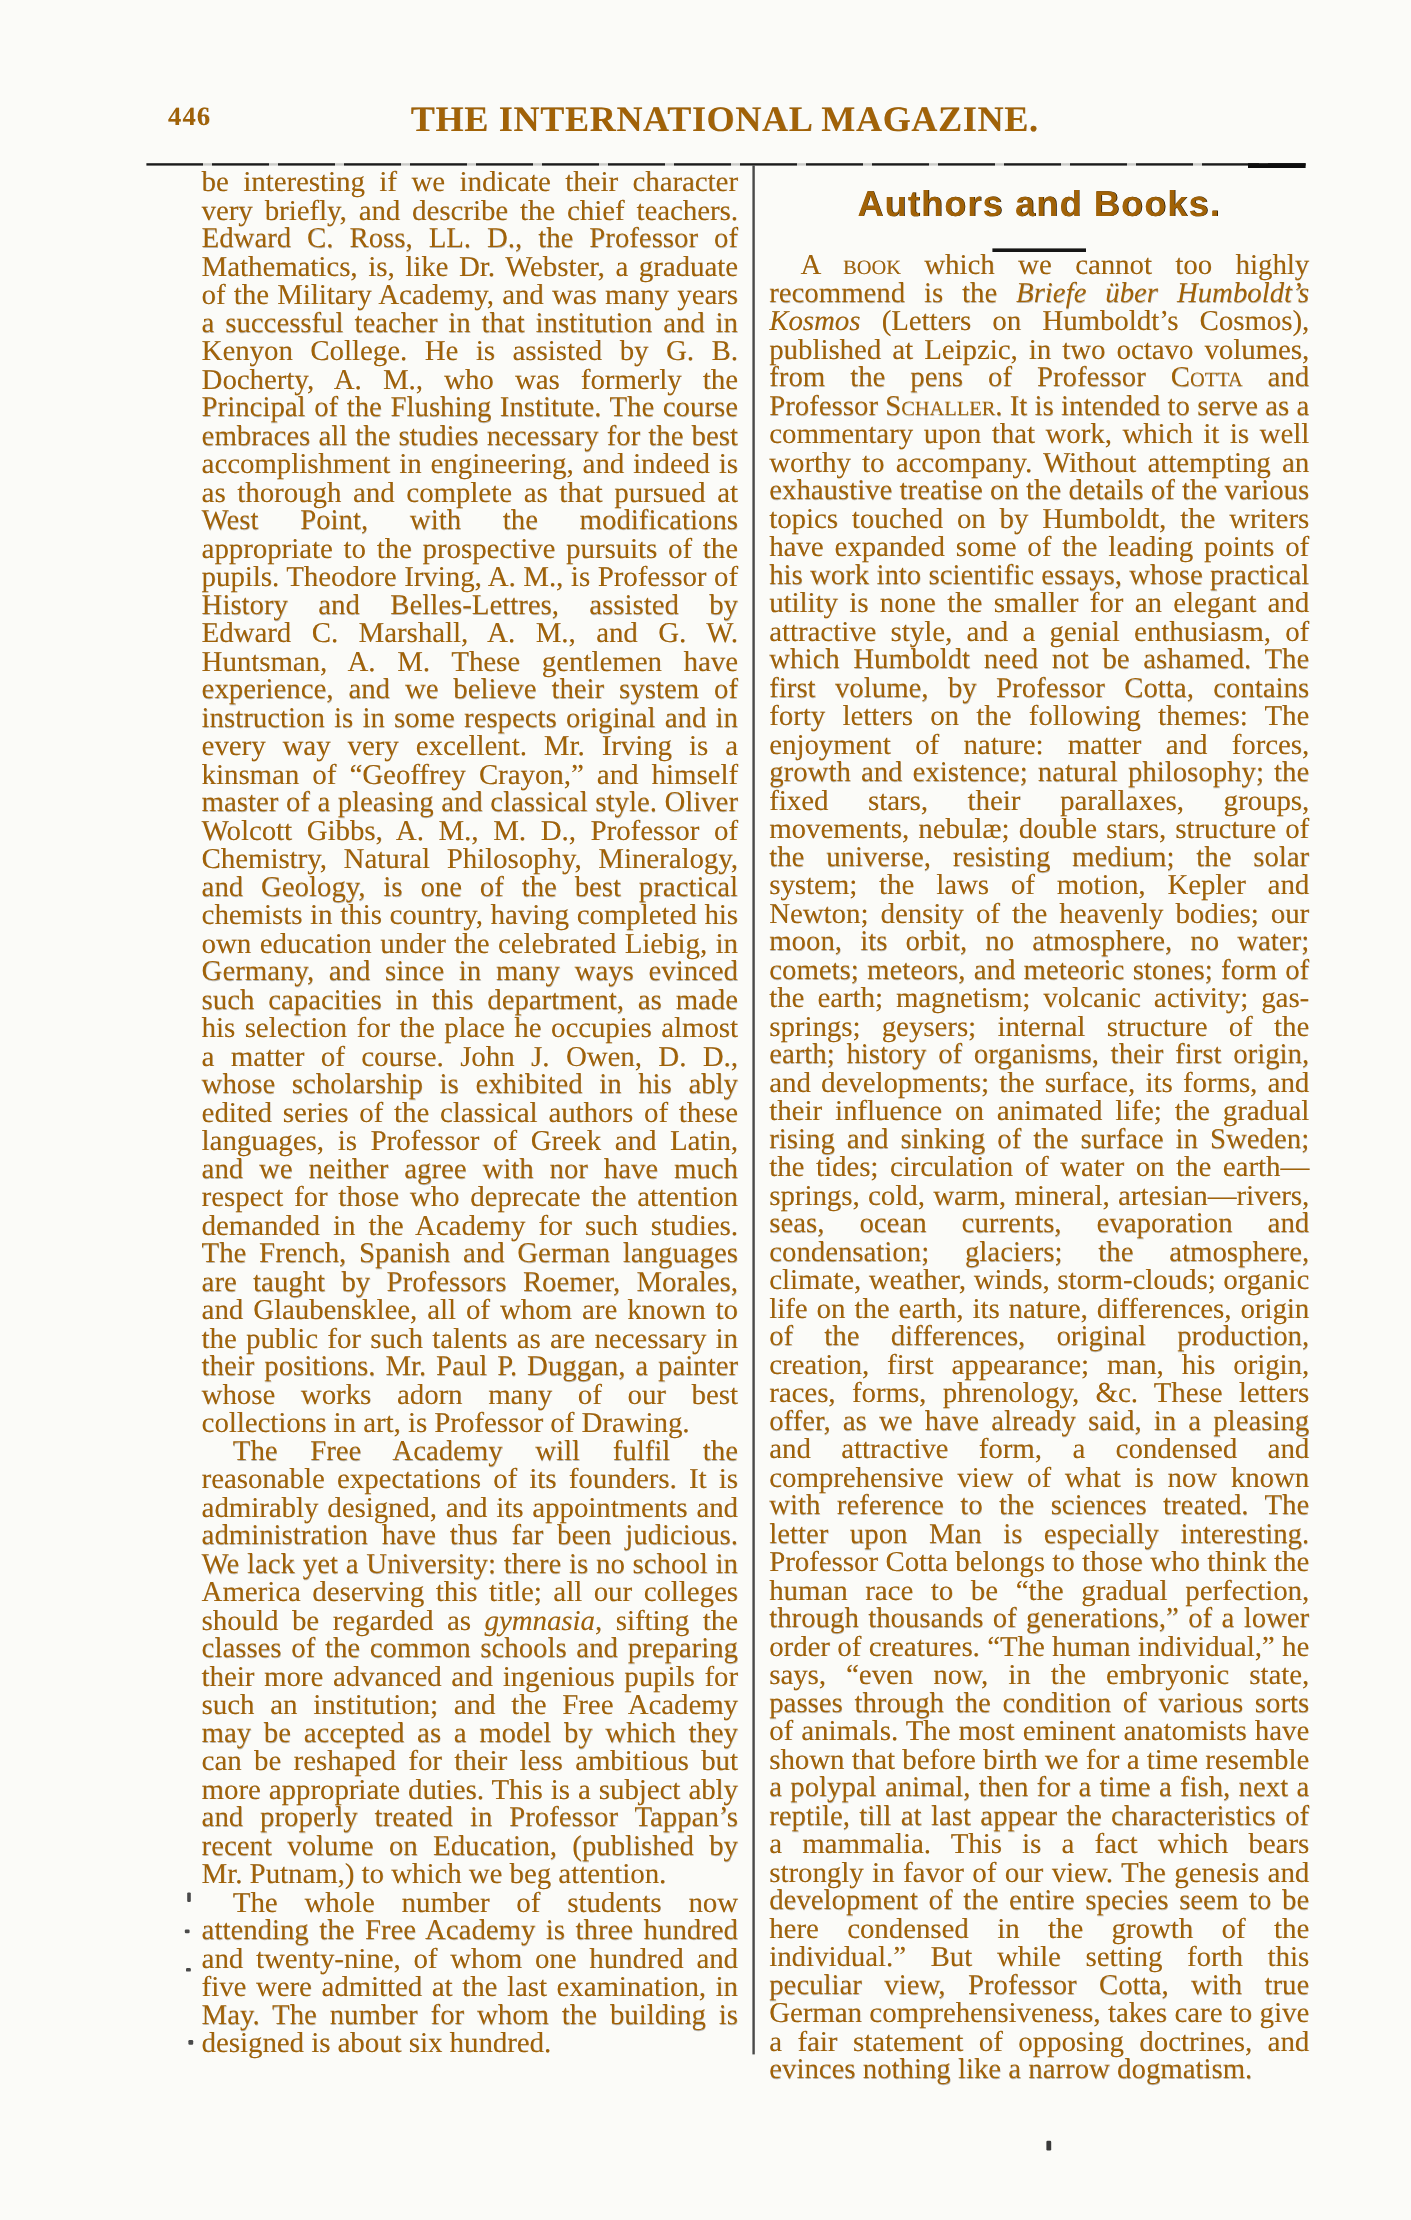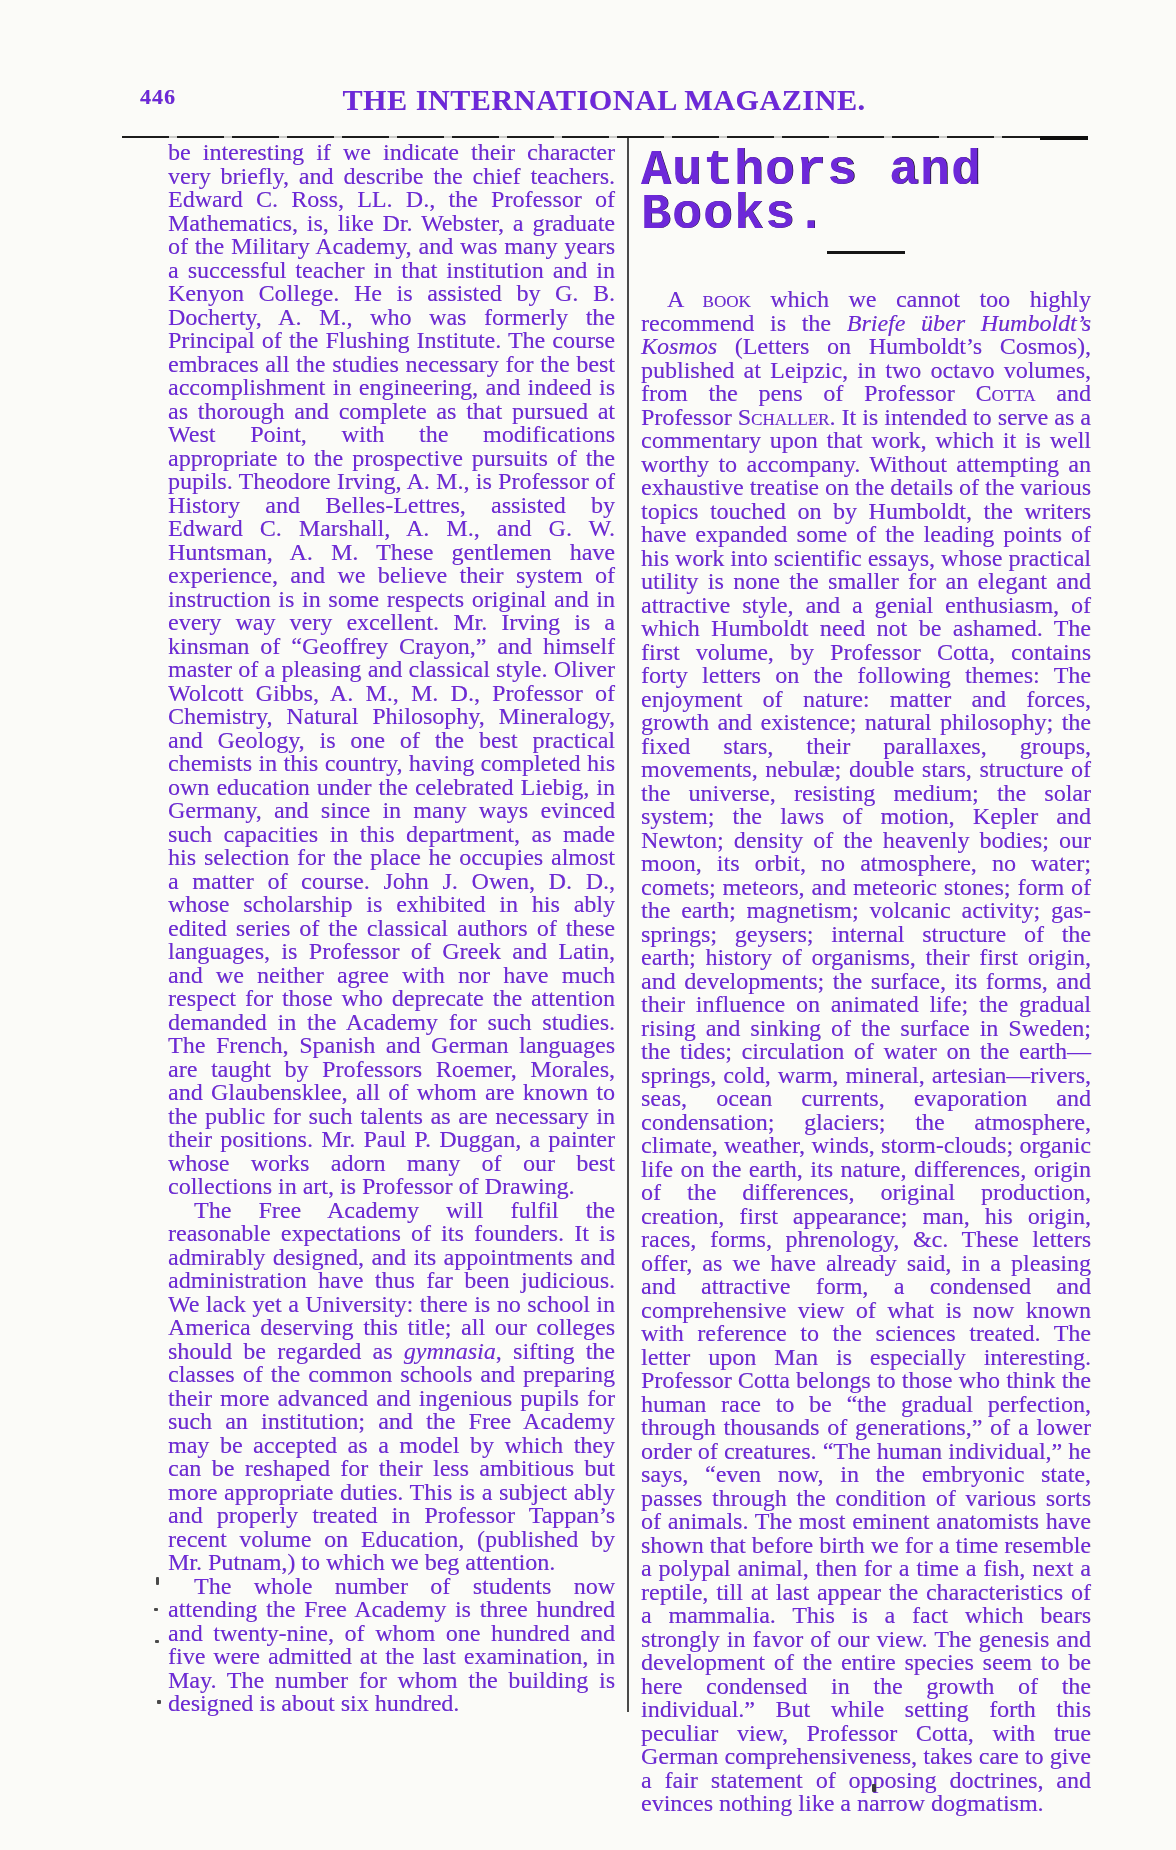--- a/index.html
+++ b/index.html
@@ -1,39 +1,39 @@
 <!DOCTYPE html>
 <html><head>
 <meta charset="utf-8">
 <style>
   html,body{margin:0;padding:0;background:#e9e9e6;}
   .page{
     position:relative;width:1176px;height:1850px;background:#fbfbf8;
-    font-family:"Liberation Serif",serif;color:#6d28d9;overflow:hidden;
+    font-family:"Liberation Serif",serif;color:#a16207;overflow:hidden;
     text-shadow:0.3px 0.3px 0 rgba(20,20,20,0.30);
   }
   .pageno{position:absolute;left:140px;top:84px;font-size:22px;font-weight:bold;letter-spacing:1px;}
   .title{position:absolute;left:120px;width:968px;top:83px;text-align:center;
     font-size:30px;font-weight:bold;letter-spacing:0.6px;}
   .rule{position:absolute;top:136px;left:122px;width:966px;height:2px;
     background:repeating-linear-gradient(90deg,#1c1c1c 0 47px,rgba(28,28,28,.22) 47px 55px);}
   .rule-tail{position:absolute;top:136px;left:1040px;width:48px;height:4px;background:#0e0e0e;}
   .divider{position:absolute;left:627px;top:138px;width:2px;height:1574px;background:#2a2a2a;opacity:.85;}
   .col{position:absolute;top:141px;}
   .col-left{left:168px;width:447px;}
   .col-right{left:641px;width:450px;}
   p.para{margin:0;text-align:justify;font-size:24px;line-height:23.5px;}
   p.para.indent{text-indent:26px;}
   .it{font-style:italic;}
   .sc{font-variant:small-caps;}
-  .section-heading{margin:8px 0 0;font-family:Liberation Mono, monospace;
-    font-size:50px;line-height:44px;font-weight:bold;letter-spacing:1px;
+  .section-heading{margin:8px 0 0;text-align:center;font-family:Liberation Sans, sans-serif;
+    font-size:30px;line-height:44px;font-weight:bold;letter-spacing:1px;
     text-shadow:0.6px 0 0 #161616;}
   .heading-rule{width:78px;height:3px;background:#161616;margin:14px auto 0;}
-  .col-right-body{margin-top:34px;}
+  .col-right-body{}
   .speck{position:absolute;background:#4a4a4a;border-radius:1px;}
   .speck.s1{left:156px;top:1577px;width:3px;height:8px;}
   .speck.s2{left:154px;top:1608px;width:4px;height:3px;}
   .speck.s3{left:155px;top:1640px;width:4px;height:3px;}
   .speck.s4{left:157px;top:1700px;width:4px;height:4px;}
   .speck.s5{left:872px;top:1784px;width:4px;height:8px;background:#3a3a3a;}
 </style>
 </head>
 <body>
 

